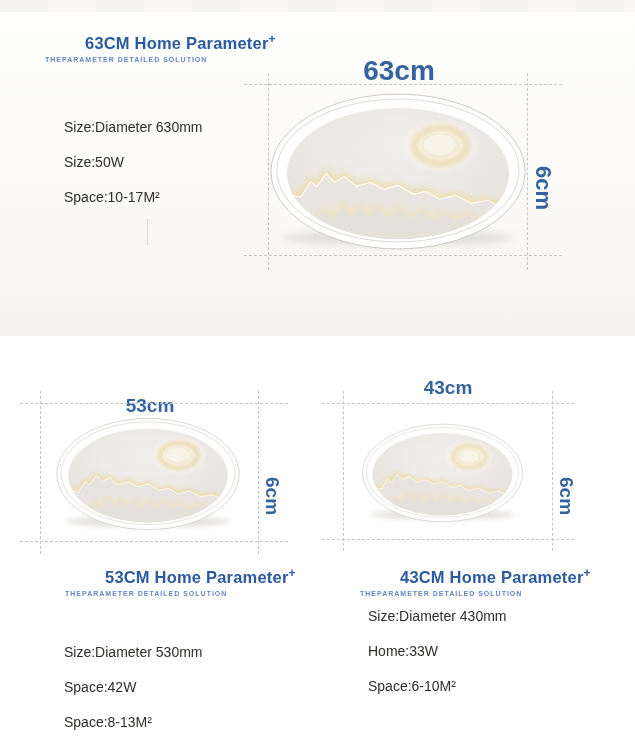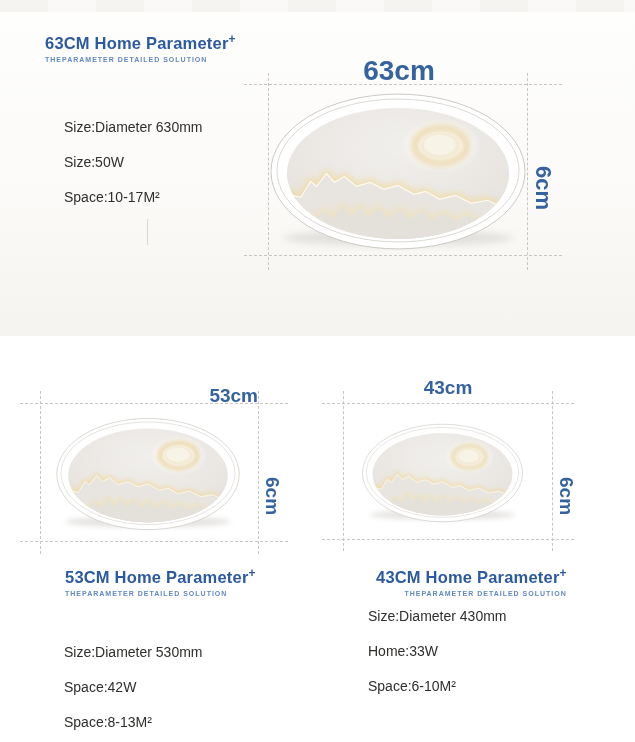--- a/index.html
+++ b/index.html
@@ -10,21 +10,21 @@
   .top-strip{position:absolute;left:0;top:0;width:635px;height:12px;
     background:repeating-linear-gradient(90deg,#f2f1ee 0 48px,#f9f8f6 48px 96px);
     opacity:.85;}
 
   
   .section-top{position:absolute;left:0;top:12px;width:635px;height:324px;
     background:linear-gradient(180deg,#fefefd 0%,#fbfaf8 55%,#f5f4f0 100%);}
 
   
   .param-head{position:absolute;}
-  .param-title{font-size:16.5px;font-weight:bold;color:#2b5aa1;letter-spacing:.2px;white-space:nowrap;}
+  .param-title{font-size:16.5px;font-weight:bold;color:#2b5aa1;letter-spacing:.2px;white-space:nowrap;margin-left:40px;}
   .param-title sup{font-size:12px;font-weight:bold;line-height:0;}
   .param-sub{font-size:7px;font-weight:bold;color:#6189c2;letter-spacing:1px;margin-top:3px;white-space:nowrap;}
 
   
   .spec-list{position:absolute;}
   .spec-row{font-size:14px;line-height:17px;color:#2f2e2c;margin-bottom:18px;white-space:nowrap;}
 
   
   .dim-h{position:absolute;height:0;border-top:1px dashed #c9c6c1;}
   .dim-v{position:absolute;width:0;border-left:1px dashed #c9c6c1;}
@@ -105,21 +105,21 @@
   <div class="dim-label big" style="left:270px;top:55px;width:258px;">63cm</div>
   <div class="dim-h" style="left:244px;top:84px;width:318px;"></div>
   <div class="dim-h" style="left:244px;top:255px;width:318px;"></div>
   <div class="dim-v" style="left:268px;top:73px;height:197px;"></div>
   <div class="dim-v" style="left:527px;top:73px;height:197px;"></div>
   <svg class="lamp" style="left:269px;top:92px;" width="258" height="159" viewBox="0 0 260 160">
       <use href="#lampSymbol"></use>
     </svg>
   <div class="dim-vlabel big" style="left:530px;top:166px;">6cm</div>
 
-  <div class="dim-label small" style="left:42px;top:385px;width:216px;text-align:right;">53cm</div>
+  <div class="dim-label small" style="left:42px;top:395px;width:216px;">53cm</div>
   <div class="dim-h" style="left:20px;top:403px;width:268px;"></div>
   <div class="dim-h" style="left:20px;top:541px;width:268px;"></div>
   <div class="dim-v" style="left:40px;top:391px;height:163px;"></div>
   <div class="dim-v" style="left:258px;top:391px;height:163px;"></div>
   <svg class="lamp" style="left:55px;top:417px;" width="186" height="114" viewBox="0 0 260 160">
       <use href="#lampSymbol"></use>
     </svg>
   <div class="dim-vlabel small" style="left:261px;top:477px;">6cm</div>
 
   <div class="dim-label small" style="left:348px;top:377px;width:200px;">43cm</div>
@@ -135,21 +135,21 @@
   <div class="param-head" style="left:65px;top:568px;">
     <div class="param-title"><span>53CM Home Parameter</span><sup>+</sup></div>
     <div class="param-sub">THEPARAMETER DETAILED SOLUTION</div>
   </div>
   <div class="spec-list" style="left:64px;top:630px;margin-top:14px;">
     <div class="spec-row">Size:Diameter 530mm</div>
     <div class="spec-row">Space:42W</div>
     <div class="spec-row">Space:8-13M²</div>
   </div>
 
-  <div class="param-head" style="left:376px;top:568px;text-align:right;">
+  <div class="param-head" style="left:360px;top:568px;">
     <div class="param-title"><span>43CM Home Parameter</span><sup>+</sup></div>
     <div class="param-sub">THEPARAMETER DETAILED SOLUTION</div>
   </div>
   <div class="spec-list" style="left:368px;top:608px;">
     <div class="spec-row">Size:Diameter 430mm</div>
     <div class="spec-row">Home:33W</div>
     <div class="spec-row">Space:6-10M²</div>
   </div>
 
 </div>

